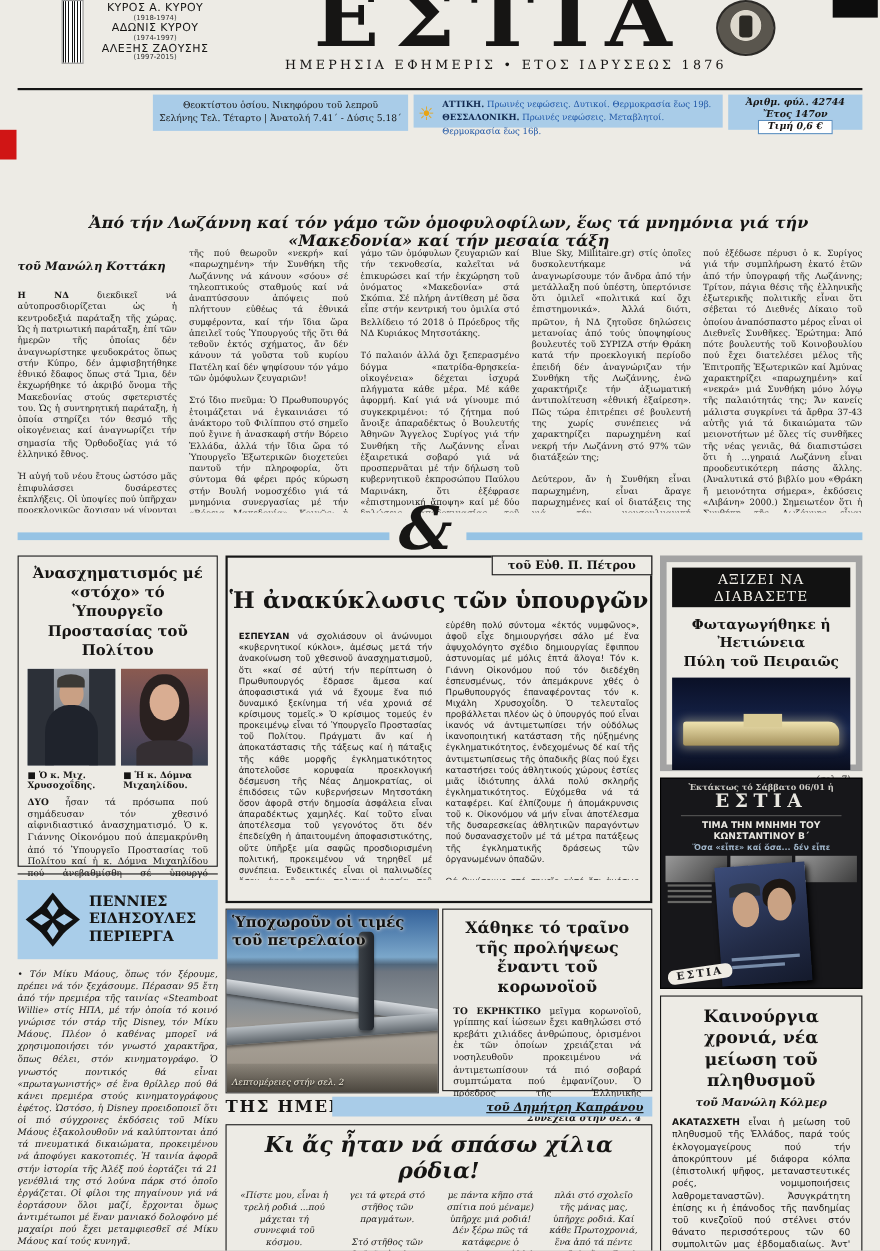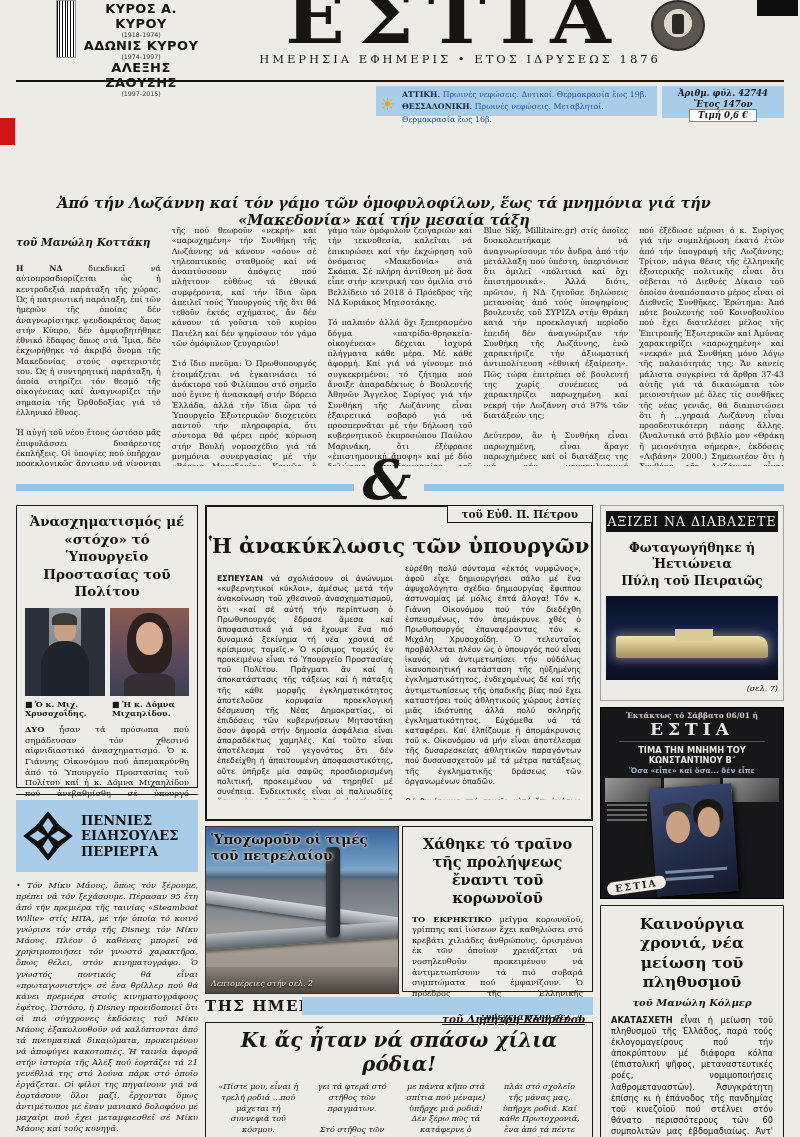--- a/index.html
+++ b/index.html
@@ -9,21 +9,21 @@
   .just{text-align:justify;}
   .pre{white-space:pre-line;}
   .bi{font-weight:bold;}
   .cont{font-weight:bold;font-style:italic;text-align:right;font-size:8.5px;margin-top:3px;}
   .lead-in{font-weight:bold;}
   
   #barcode{left:56px;top:0;width:18px;height:56px;background:
      repeating-linear-gradient(90deg,#111 0 1px,#fff 1px 2px,#111 2px 3px,#fff 3px 5px,#111 5px 6px,#fff 6px 8px);
      border:1px solid #999;}
   #founders{left:78px;top:2px;width:126px;text-align:center;font-family:"DejaVu Sans",sans-serif;}
-  .founder-name{font-size:13px;font-weight:bold;letter-spacing:.4px;line-height:1.15;}
+  .founder-name{font-size:10px;font-weight:normal;letter-spacing:.4px;line-height:1.15;}
   .founder-years{font-size:6.3px;color:#333;line-height:1.1;}
   #logo{left:230px;top:-18px;width:450px;text-align:center;font-size:78px;font-weight:bold;
         letter-spacing:14px;line-height:1;transform:scaleY(.92);transform-origin:top;}
   #tagline{left:200px;top:52px;width:520px;text-align:center;font-size:11.5px;letter-spacing:3px;}
   #seal{left:651px;top:0;width:50px;height:47px;border-radius:50%;border:2px solid #2c2a27;
         background:radial-gradient(circle at 50% 45%,#ddd8cc 0 38%,#5a564e 40% 72%,#2f2d29 73% 100%);}
   #seal-core{position:absolute;left:19px;top:12px;width:12px;height:20px;background:#2b2924;border-radius:3px;}
   #corner-box{left:757px;top:0;width:41px;height:16px;background:#0d0d0d;}
   #rule-top{left:16px;top:80px;width:768px;height:2px;background:#151515;}
   
@@ -34,21 +34,21 @@
   #ib-weather{left:376px;width:281px;font-size:7.8px;line-height:1.6;padding:3px 4px 0 26px;box-sizing:border-box;}
   #sun-icon{position:absolute;left:4px;top:5px;font-size:17px;color:#e8a414;font-family:"DejaVu Sans",sans-serif;}
   .w-label{font-weight:bold;color:#10284f;}
   .w-text{color:#2057a6;}
   #ib-issue{left:662px;width:122px;text-align:center;font-size:8.6px;line-height:1.25;padding-top:2px;
             font-weight:bold;font-style:italic;}
   #price-pill{display:inline-block;background:#fff;border:1px solid #5b8fc0;padding:0 8px;font-style:italic;}
   
   #red-mark{left:0;top:118px;width:15px;height:27px;background:#d01515;}
   #headline{left:20px;top:116px;width:760px;text-align:center;font-size:47px;font-weight:bold;line-height:1.3;}
-  #subhead{left:0;top:194px;width:768px;text-align:center;font-size:14.5px;font-weight:bold;font-style:italic;}
+  #subhead{left:24px;top:194px;width:768px;text-align:center;font-size:14.5px;font-weight:bold;font-style:italic;}
   #lead-cols{left:16px;top:226px;width:768px;height:240px;display:flex;gap:11px;}
   .lead-col{flex:1;font-size:7.9px;line-height:1.3;overflow:hidden;}
   #lead-byline{font-size:10.5px;font-weight:bold;font-style:italic;margin-bottom:4px;}
   
   .blue-bar{top:484px;height:7px;background:#96c3e4;}
   #bar-l{left:16px;width:338px;} #bar-r{left:424px;width:360px;}
   #amp{left:352px;top:448px;width:70px;text-align:center;font-size:54px;font-style:italic;font-weight:bold;}
   
   #reshuffle{left:16px;top:505px;width:182px;height:283px;border:1.5px solid #1a1a1a;
              box-sizing:border-box;padding:7px 8px;background:#edebe5;}
@@ -92,28 +92,28 @@
   #oil-title{position:absolute;left:5px;top:4px;font-size:13.5px;font-weight:bold;line-height:1.2;color:#101010;
              text-shadow:0 0 2px #e9e4da,0 0 4px #e9e4da;}
   #oil-cap{position:absolute;left:5px;bottom:5px;font-size:7.8px;font-style:italic;color:#f3eedd;text-shadow:0 1px 2px #000;}
   
   #covid{left:402px;top:826px;width:191px;height:166px;border:1.5px solid #1a1a1a;box-sizing:border-box;padding:8px 9px;}
   #covid h3{margin:0 0 6px 0;font-size:14.5px;text-align:center;line-height:1.25;}
   #covid-body{font-size:8.2px;line-height:1.3;}
   
   #imera-label{left:205px;top:997px;font-size:15px;font-weight:bold;letter-spacing:1.5px;}
   #imera-bar{left:302px;top:997px;width:291px;height:18px;background:#a9cce8;text-align:right;
-             font-size:10.5px;font-weight:bold;font-style:italic;padding:16px 8px 0 0;box-sizing:border-box;text-decoration:underline;}
+             font-size:10.5px;font-weight:bold;font-style:italic;padding:4px 8px 0 0;box-sizing:border-box;text-decoration:underline;}
   #rodia{left:205px;top:1022px;width:388px;height:140px;border:1.5px solid #1a1a1a;box-sizing:border-box;
          padding:5px 10px;}
   #rodia h3{margin:0 0 6px 0;text-align:center;font-size:20px;font-style:italic;font-weight:bold;}
   #rodia-cols{display:flex;gap:9px;}
   .rodia-col{flex:1;font-size:8px;font-style:italic;line-height:1.35;text-align:center;}
   
-  #axizei{left:600px;top:505px;width:184px;height:196px;border:1px solid #a3a3a3;box-sizing:border-box;padding:5px;}
+  #axizei{left:600px;top:505px;width:184px;height:196px;border:6px solid #a3a3a3;box-sizing:border-box;padding:5px;}
   #axizei-band{background:#121212;color:#f2efe8;text-align:center;font-size:12.5px;letter-spacing:1px;
                padding:3px 0;}
   #axizei-title{text-align:center;font-size:12.5px;font-weight:bold;line-height:1.3;margin:8px 0 7px 0;}
   #axizei-photo{height:84px;background:linear-gradient(180deg,#0a1026 0%,#16244c 55%,#0a0e1e 100%);position:relative;overflow:hidden;}
   #fortress{position:absolute;left:6%;bottom:26%;width:88%;height:26%;background:linear-gradient(180deg,#efe3b0,#a4915c);
             border-radius:3px 10px 2px 2px;box-shadow:0 0 8px 3px rgba(240,225,170,.35);}
   #fortress2{position:absolute;left:40%;bottom:46%;width:22%;height:14%;background:#d9cb96;}
   #axizei-page{text-align:right;font-size:8px;font-style:italic;margin-top:4px;}
   
   #promo{left:600px;top:707px;width:184px;height:192px;background:#17171a;color:#e8e6e0;overflow:hidden;
@@ -159,20 +159,24 @@
     <div class="founder-years">(1997-2015)</div>
   </div>
   <div class="abs" id="logo">ΕΣΤΙΑ</div>
   <div class="abs" id="tagline">ΗΜΕΡΗΣΙΑ ΕΦΗΜΕΡΙΣ • ΕΤΟΣ ΙΔΡΥΣΕΩΣ 1876</div>
   <div class="abs" id="seal">
       <div id="seal-core"></div>
     </div>
   <div class="abs" id="corner-box"></div>
   <div class="abs" id="rule-top"></div>
 
+  <div class="abs info-box" id="ib-saints">
+    <div>Θεοκτίστου ὁσίου. Νικηφόρου τοῦ λεπροῦ</div>
+    <div>Σελήνης Τελ. Τέταρτο | Ἀνατολή 7.41΄ - Δύσις 5.18΄</div>
+  </div>
   <div class="abs info-box" id="ib-weather">
     <span id="sun-icon">☀</span>
     <div><span class="w-label">ΑΤΤΙΚΗ.</span> <span class="w-text">Πρωινές νεφώσεις. Δυτικοί. Θερμοκρασία ἕως 19β.</span></div>
     <div><span class="w-label">ΘΕΣΣΑΛΟΝΙΚΗ.</span> <span class="w-text">Πρωινές νεφώσεις. Μεταβλητοί. Θερμοκρασία ἕως 16β.</span></div>
   </div>
   <div class="abs info-box" id="ib-issue">
     <div>Ἀριθμ. φύλ. 42744</div>
     <div>Ἔτος 147ον</div>
     <div><span id="price-pill">Τιμή 0,6 €</span></div>
   </div>

